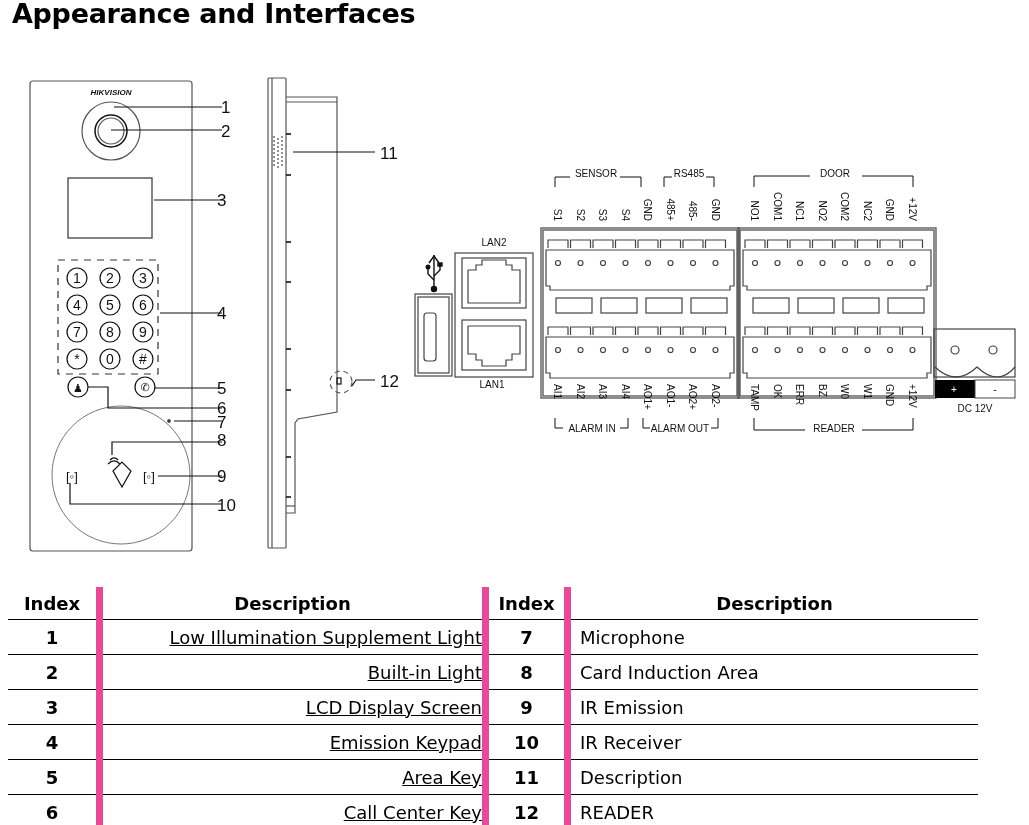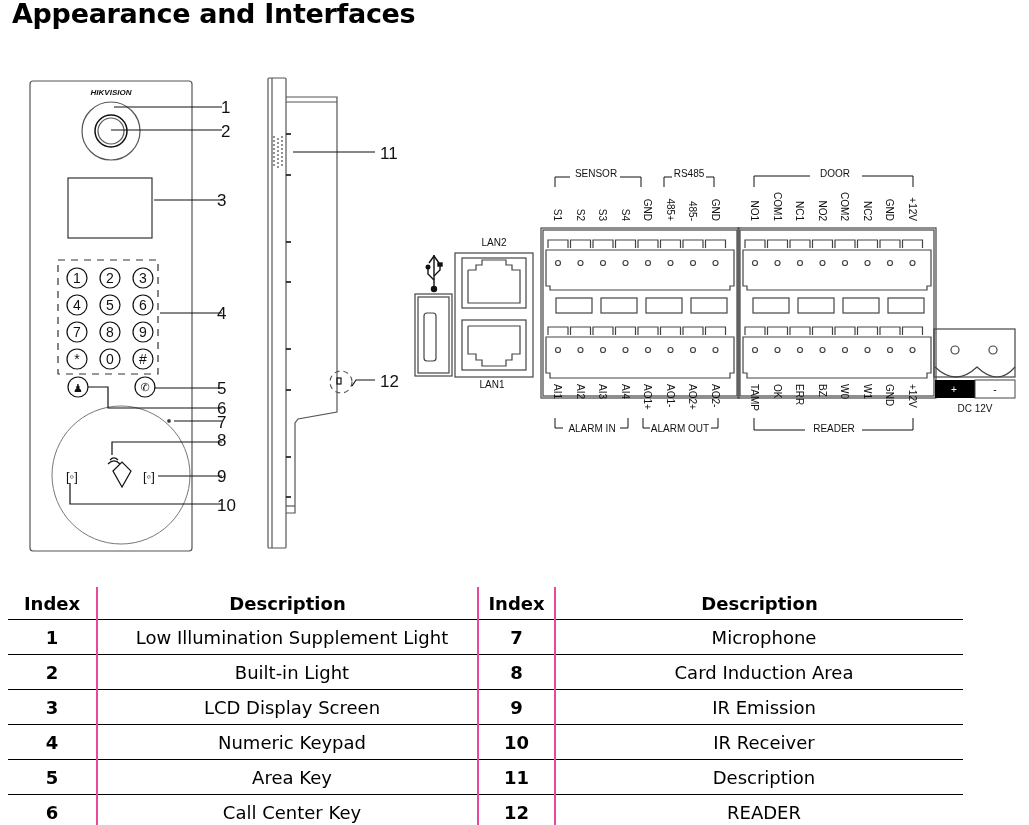--- a/index.html
+++ b/index.html
@@ -6,26 +6,26 @@
   body { width: 1029px; height: 825px; position: relative; overflow: hidden; font-family: "Liberation Sans", sans-serif; color: #000; }
   .title { position: absolute; left: 12px; top: -2px; font-family: "DejaVu Sans", sans-serif; font-weight: bold; font-size: 27px; letter-spacing: -0.3px; }
   svg text { font-family: "Liberation Sans", sans-serif; }
   .diagram { position: absolute; left: 0; top: 0; width: 1029px; height: 560px; }
   table.spec { position: absolute; left: 8px; top: 567px; border-collapse: collapse; font-family: "DejaVu Sans", sans-serif; margin-top: 20px; }
   table.spec td, table.spec th { height: 34px; padding: 0; font-size: 18px; }
   table.spec th { font-weight: bold; font-size: 18px; border-bottom: 1px solid #000; height: 32px; }
   table.spec tr.row td { border-bottom: 1px solid #000; }
   table.spec tr.row:last-child td { border-bottom: none; }
   .c-idx { width: 88px; text-align: center; font-weight: bold; }
-  .c-desc { width: 370px; text-align: center; padding-left: 9px !important; }
+  .c-desc { width: 370px; text-align: right; padding-left: 9px !important; text-decoration: underline; }
   .c-desc-h { width: 379px; text-align: center; }
   .c-idx2 { width: 75px; text-align: center; font-weight: bold; }
-  .c-desc2 { width: 398px; text-align: center; padding-left: 9px !important; }
+  .c-desc2 { width: 398px; text-align: left; padding-left: 9px !important; }
   .c-desc2-h { width: 407px; text-align: center; }
-  .vl { border-left: 2px solid #ec4899; }
+  .vl { border-left: 7px solid #ec4899; }
 </style>
 </head>
 <body>
 
 <div class="title">Appearance and Interfaces</div>
 
 <svg class="diagram" width="1029" height="560" viewBox="0 0 1029 560">
 
   <g fill="none" stroke="#555" stroke-width="1.2">
     <rect x="30" y="81" width="162" height="470" rx="3"></rect>
@@ -352,21 +352,21 @@
         <td class="c-desc2 vl">Card Induction Area</td>
       </tr>
       <tr class="row">
         <td class="c-idx">3</td>
         <td class="c-desc vl">LCD Display Screen</td>
         <td class="c-idx2 vl">9</td>
         <td class="c-desc2 vl">IR Emission</td>
       </tr>
       <tr class="row">
         <td class="c-idx">4</td>
-        <td class="c-desc vl">Numeric Keypad</td>
+        <td class="c-desc vl">Emission Keypad</td>
         <td class="c-idx2 vl">10</td>
         <td class="c-desc2 vl">IR Receiver</td>
       </tr>
       <tr class="row">
         <td class="c-idx">5</td>
         <td class="c-desc vl">Area Key</td>
         <td class="c-idx2 vl">11</td>
         <td class="c-desc2 vl">Description</td>
       </tr>
       <tr class="row">

